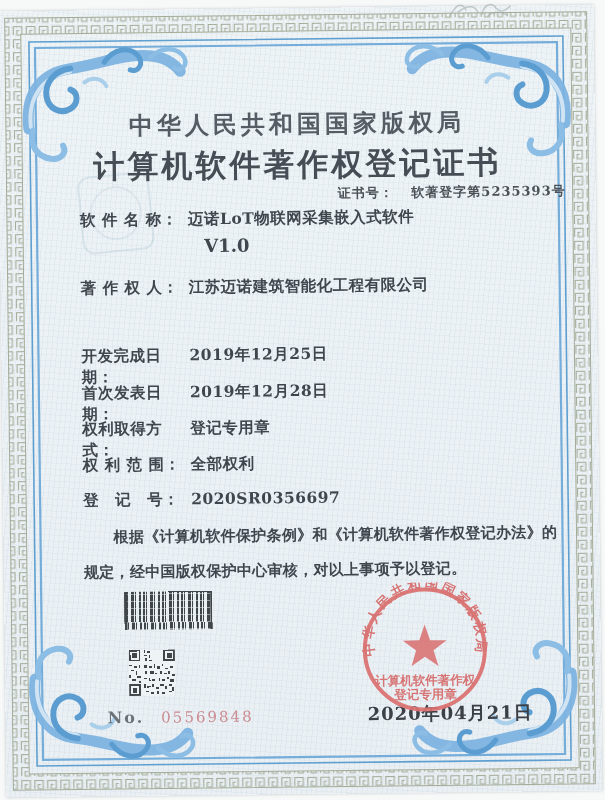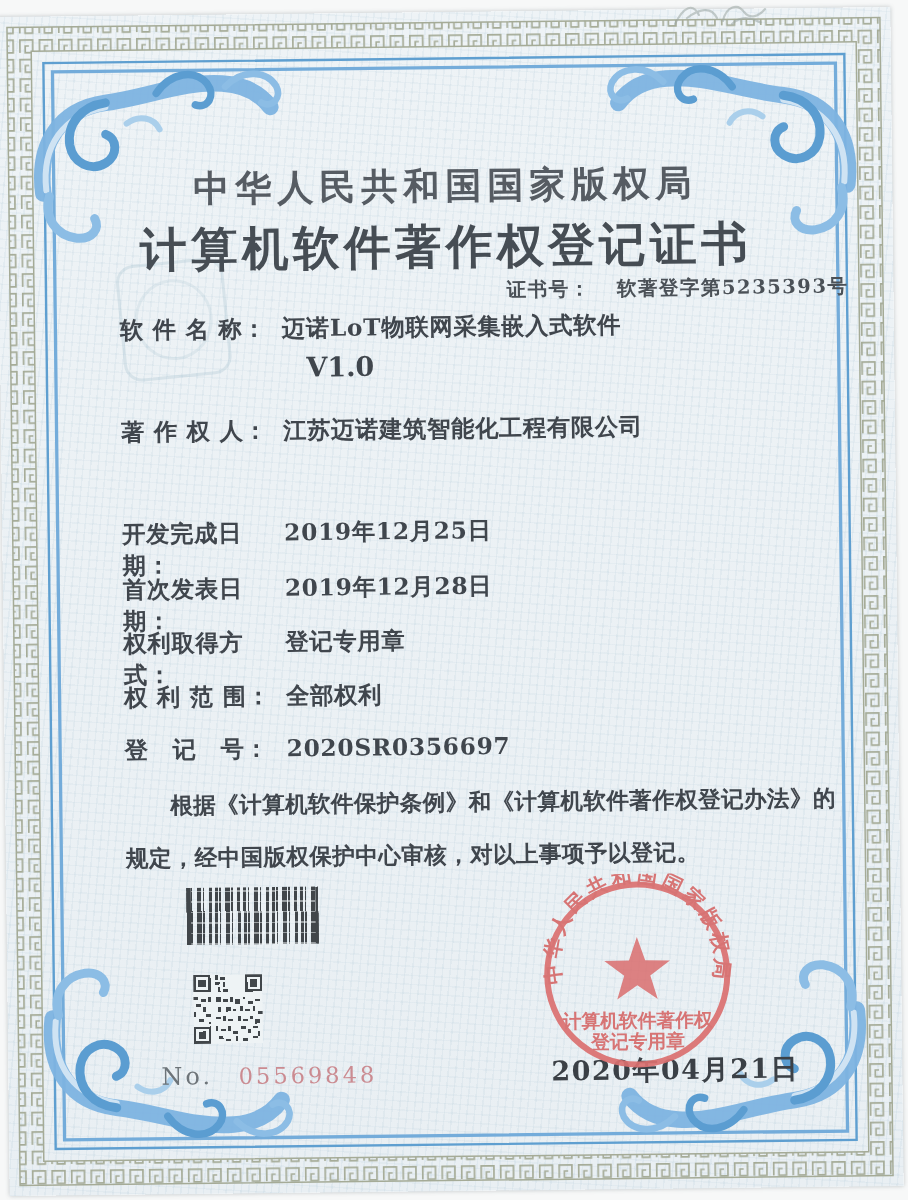--- a/index.html
+++ b/index.html
@@ -51,21 +51,21 @@
       repeating-linear-gradient(90deg,
         #41464a 0 2px, rgba(0,0,0,0) 2px 3px,
         #41464a 3px 4px, rgba(0,0,0,0) 4px 7px,
         #41464a 7px 10px, rgba(0,0,0,0) 10px 11px,
         #41464a 11px 12px, rgba(0,0,0,0) 12px 15px,
         #41464a 15px 17px, rgba(0,0,0,0) 17px 19px);
     box-shadow:inset 3px 0 0 #41464a, inset -2px 0 0 #41464a;
   }
   .qr{position:absolute;left:124px;top:640px;}
   .serial-line{position:absolute;left:102px;top:698px;font-size:16px;}
-  .serial-label{color:#6d7479;letter-spacing:2px;}
+  .serial-label{color:#6d7479;letter-spacing:2px;font-weight:bold;}
   .serial-number{color:#cb8b91;letter-spacing:2px;margin-left:12px;font-size:15px;}
   
   .issue-date{
     position:absolute;left:362px;top:695px;z-index:3;
     font-size:18px;font-weight:700;color:#3b4046;letter-spacing:1px;
   }
   .seal{position:absolute;left:353px;top:576px;z-index:4;opacity:0.92;}
   
   .ghost{
     position:absolute;left:80px;top:164px;width:68px;height:74px;z-index:0;

